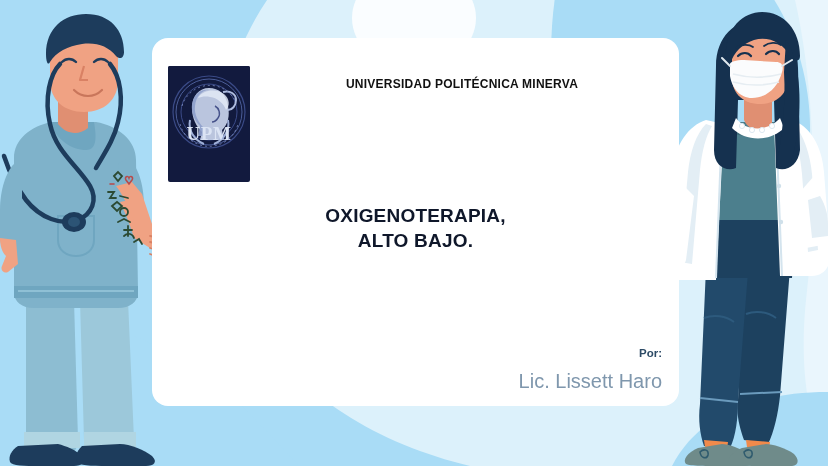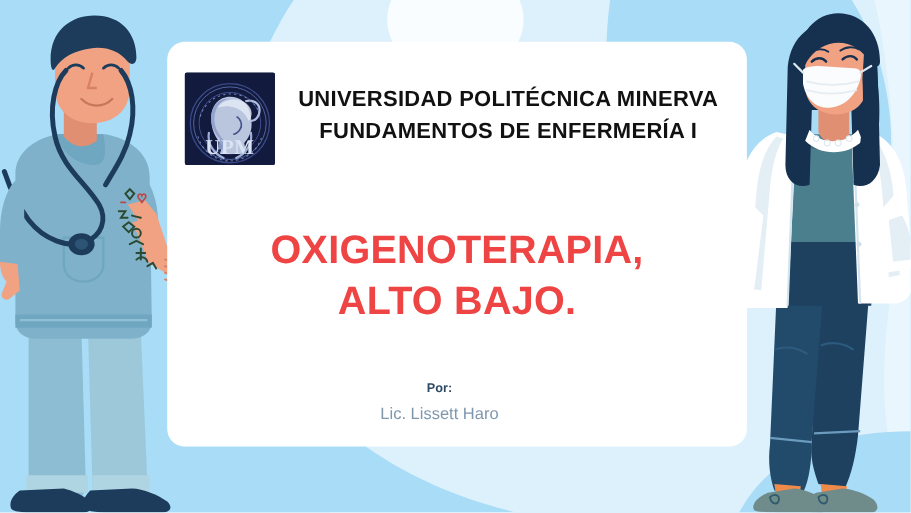--- a/index.html
+++ b/index.html
@@ -46,78 +46,78 @@
   #header-row {
     position: absolute;
     left: 8px;
     top: 26px;
     width: 512px;
     display: flex;
     align-items: flex-start;
   }
   #logo-box {
     width: 82px;
-    height: 84px;
+    height: 116px;
     flex: 0 0 82px;
     margin-left: 8px;
     margin-top: 2px;
     border-radius: 2px;
     overflow: hidden;
     background: #121a3e;
     position: relative;
   }
   #logo-svg { display: block; width: 82px; height: 92px; }
 
   #header-text {
     flex: 1 1 auto;
     text-align: center;
     padding-top: 12px;
     padding-left: 6px;
     padding-right: 4px;
   }
   .org-line {
-    font-size: 20px;
+    font-size: 12px;
     font-weight: bold;
     color: #111111;
     letter-spacing: 0.25px;
     line-height: 1.45;
     white-space: nowrap;
   }
 
   #title-block {
     position: absolute;
     left: 24px;
     top: 166px;
     width: 479px;
     text-align: center;
   }
   .title-line {
-    font-size: 36px;
+    font-size: 19px;
     font-weight: bold;
-    color: #ef4444;
+    color: #0f172a;
     line-height: 1.29;
     letter-spacing: 0.2px;
     white-space: nowrap;
   }
 
   #byline-block {
     position: absolute;
-    left: 8px;
+    left: 31px;
     top: 306px;
     width: 479px;
-    text-align: center;
+    text-align: right;
   }
   #byline-label {
     font-size: 11.5px;
     font-weight: bold;
     color: #2d4b66;
     line-height: 1.6;
   }
   #byline-name {
-    font-size: 15px;
+    font-size: 20px;
     font-weight: normal;
     color: #7f97ad;
     line-height: 1.6;
     margin-top: 3px;
   }
 </style>
 </head>
 <body>
 
 <div id="slide">
@@ -314,21 +314,20 @@
 
             <g stroke="#8190c4" stroke-width="1" opacity="0.85">
               <path d="M14 40 A29 29 0 0 1 68 36" fill="none" stroke-dasharray="2 3"></path>
               <path d="M12 58 A30 30 0 0 0 70 58" fill="none" stroke-dasharray="2 3"></path>
             </g>
           </svg>
         </div>
 
         <div id="header-text">
           <div class="org-line">UNIVERSIDAD POLITÉCNICA MINERVA</div>
-          <div class="org-line">FUNDAMENTOS DE ENFERMERÍA I</div>
         </div>
       </div>
 
       <div id="title-block">
         <div class="title-line">OXIGENOTERAPIA,</div>
         <div class="title-line">ALTO BAJO.</div>
       </div>
 
       <div id="byline-block">
         <div id="byline-label">Por:</div>

